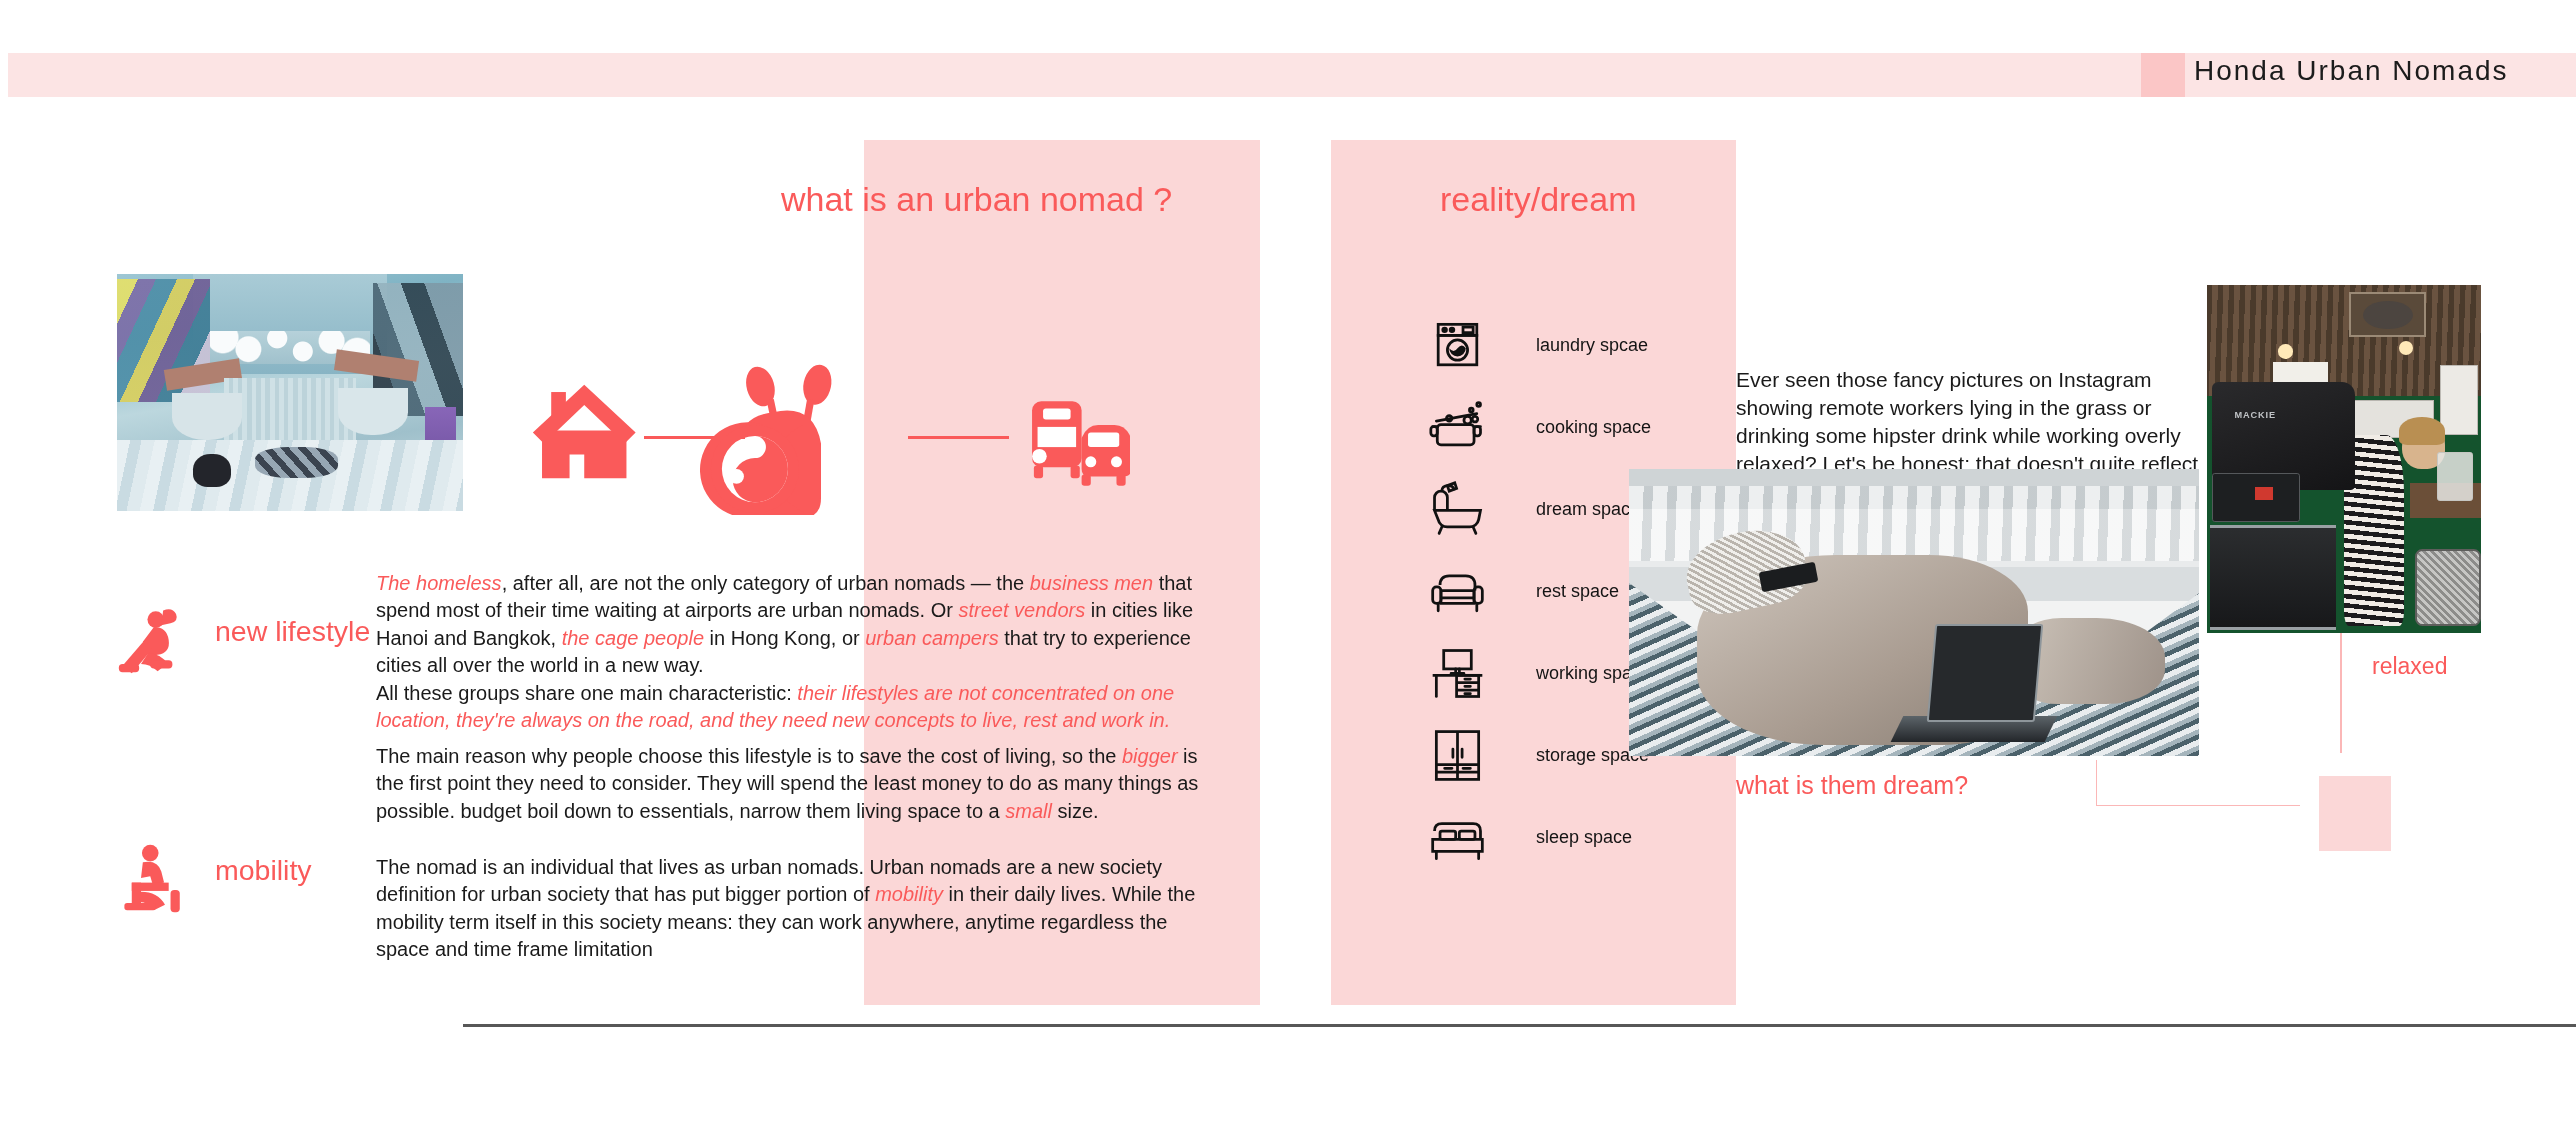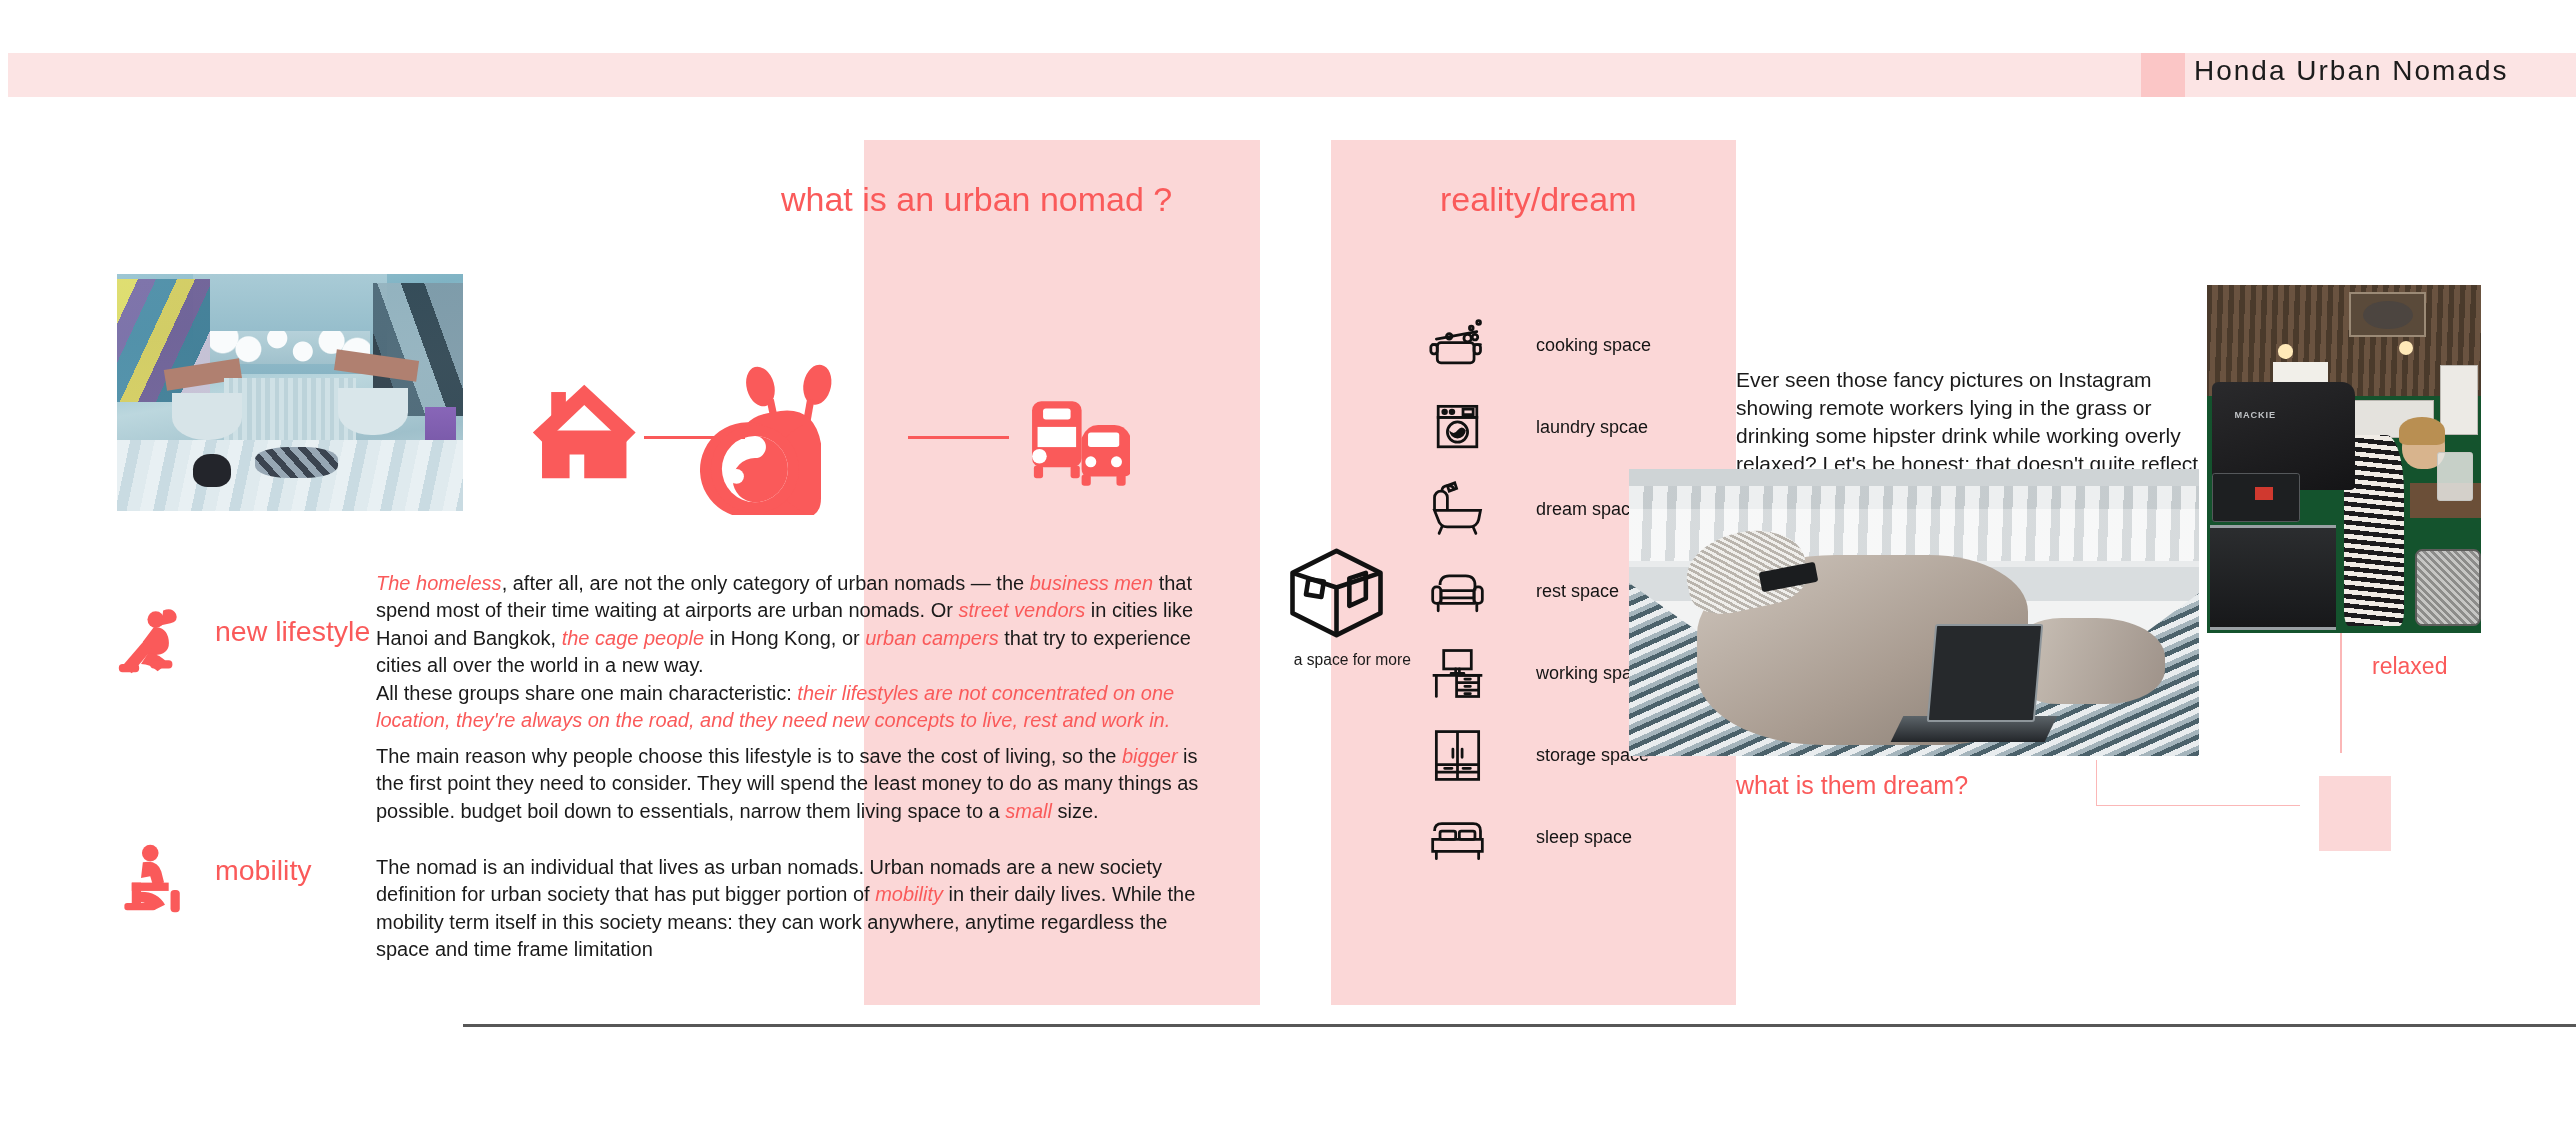--- a/index.html
+++ b/index.html
@@ -428,65 +428,54 @@
         <rect x="58" y="52" width="10" height="24" rx="4"></rect>
       </svg>
     </span>
     <span class="lbl">mobility</span>
   </div>
 
   <div class="para p1"><span class="hl">The homeless</span><span>, after all, are not the only category of urban nomads — the </span><span class="hl">business men</span><span> that spend most of their time waiting at airports are urban nomads. Or </span><span class="hl">street vendors</span><span> in cities like Hanoi and Bangkok, </span><span class="hl">the cage people</span><span> in Hong Kong, or </span><span class="hl">urban campers</span><span> that try to experience cities all over the world in a new way.</span><br><span>All these groups share one main characteristic: </span><span class="hl">their lifestyles are not concentrated on one location, they're always on the road, and they need new concepts to live, rest and work in.</span></div>
   <div class="para p2"><span>The main reason why people choose this lifestyle is to save the cost of living, so the </span><span class="hl">bigger</span><span> is the first point they need to consider. They will spend the least money to do as many things as possible. budget boil down to essentials, narrow them living space to a </span><span class="hl">small</span><span> size.</span></div>
   <div class="para p3"><span>The nomad is an individual that lives as urban nomads. Urban nomads are a new society definition for urban society that has put bigger portion of </span><span class="hl">mobility</span><span> in their daily lives. While the mobility term itself in this society means: they can work anywhere, anytime regardless the space and time frame limitation</span></div>
 
-  <div class="space-more">
-    <span>
-      <svg width="99" height="96" viewBox="0 0 108 104" fill="none" stroke="#111" stroke-width="5" stroke-linejoin="round">
-        <path d="M54 6 L102 30 L102 74 L54 98 L6 74 L6 30 Z"></path>
-        <path d="M54 46 L102 30 M54 46 L6 30 M54 46 L54 98"></path>
-        <rect x="22" y="38" width="17" height="17" transform="rotate(9 30 46)"></rect>
-        <path d="M68 36 L86 30 L86 58 L68 66 Z"></path>
-      </svg>
-    </span>
-    <div class="cap">a space for more</div>
-  </div>
 
   <div class="icon-list">
+
+    <div class="icon-row">
+      <span class="ibox">
+        <svg width="57" height="57" viewBox="0 0 62 62" fill="none" stroke="#111" stroke-width="3">
+          <rect x="10" y="8" width="42" height="12"></rect>
+          <circle cx="17" cy="14" r="2" fill="#111"></circle>
+            <circle cx="25" cy="14" r="2" fill="#111"></circle>
+          <rect x="37" y="11" width="11" height="6"></rect>
+          <rect x="10" y="20" width="42" height="32"></rect>
+          <circle cx="31" cy="36" r="11"></circle>
+          <path d="M22 34 q5 6 9 0 q5 -6 9 0 a9 9 0 0 1 -18 0 Z" fill="#111" stroke="none"></path>
+        </svg>
+      </span>
+      <span class="ilab">laundry spcae</span>
+    </div>
 
     <div class="icon-row">
       <span class="ibox">
         <svg width="57" height="57" viewBox="0 0 62 62" fill="none" stroke="#111" stroke-width="3">
           <rect x="9" y="28" width="40" height="22" rx="4"></rect>
           <path d="M4 30 L9 30 M49 30 L56 30" stroke-linecap="round"></path>
           <rect x="2" y="30" width="7" height="10" rx="3"></rect>
           <rect x="49" y="30" width="7" height="10" rx="3"></rect>
           <path d="M8 24 L52 16" stroke-linecap="round"></path>
           <circle cx="22" cy="21" r="3"></circle>
             <circle cx="42" cy="23" r="4"></circle>
           <circle cx="50" cy="22" r="3"></circle>
             <circle cx="46" cy="12" r="2"></circle>
           <circle cx="54" cy="6" r="2"></circle>
         </svg>
       </span>
       <span class="ilab">cooking space</span>
-    </div>
-
-    <div class="icon-row">
-      <span class="ibox">
-        <svg width="57" height="57" viewBox="0 0 62 62" fill="none" stroke="#111" stroke-width="3">
-          <rect x="10" y="8" width="42" height="12"></rect>
-          <circle cx="17" cy="14" r="2" fill="#111"></circle>
-            <circle cx="25" cy="14" r="2" fill="#111"></circle>
-          <rect x="37" y="11" width="11" height="6"></rect>
-          <rect x="10" y="20" width="42" height="32"></rect>
-          <circle cx="31" cy="36" r="11"></circle>
-          <path d="M22 34 q5 6 9 0 q5 -6 9 0 a9 9 0 0 1 -18 0 Z" fill="#111" stroke="none"></path>
-        </svg>
-      </span>
-      <span class="ilab">laundry spcae</span>
     </div>
 
     <div class="icon-row">
       <span class="ibox">
         <svg width="57" height="57" viewBox="0 0 62 62" fill="none" stroke="#111" stroke-width="3">
           <path d="M6 32 L56 32 L54 42 a10 10 0 0 1 -10 8 L20 50 a10 10 0 0 1 -10 -8 Z"></path>
           <path d="M14 50 L11 57 M48 50 L51 57" stroke-linecap="round"></path>
           <path d="M6 32 L6 18 a7 7 0 0 1 14 0 L20 32"></path>
           <path d="M14 11 q0 -6 7 -6 q6 0 6 5"></path>
           <path d="M20 5 l8 -3 l2 6 l-8 3 Z"></path>

